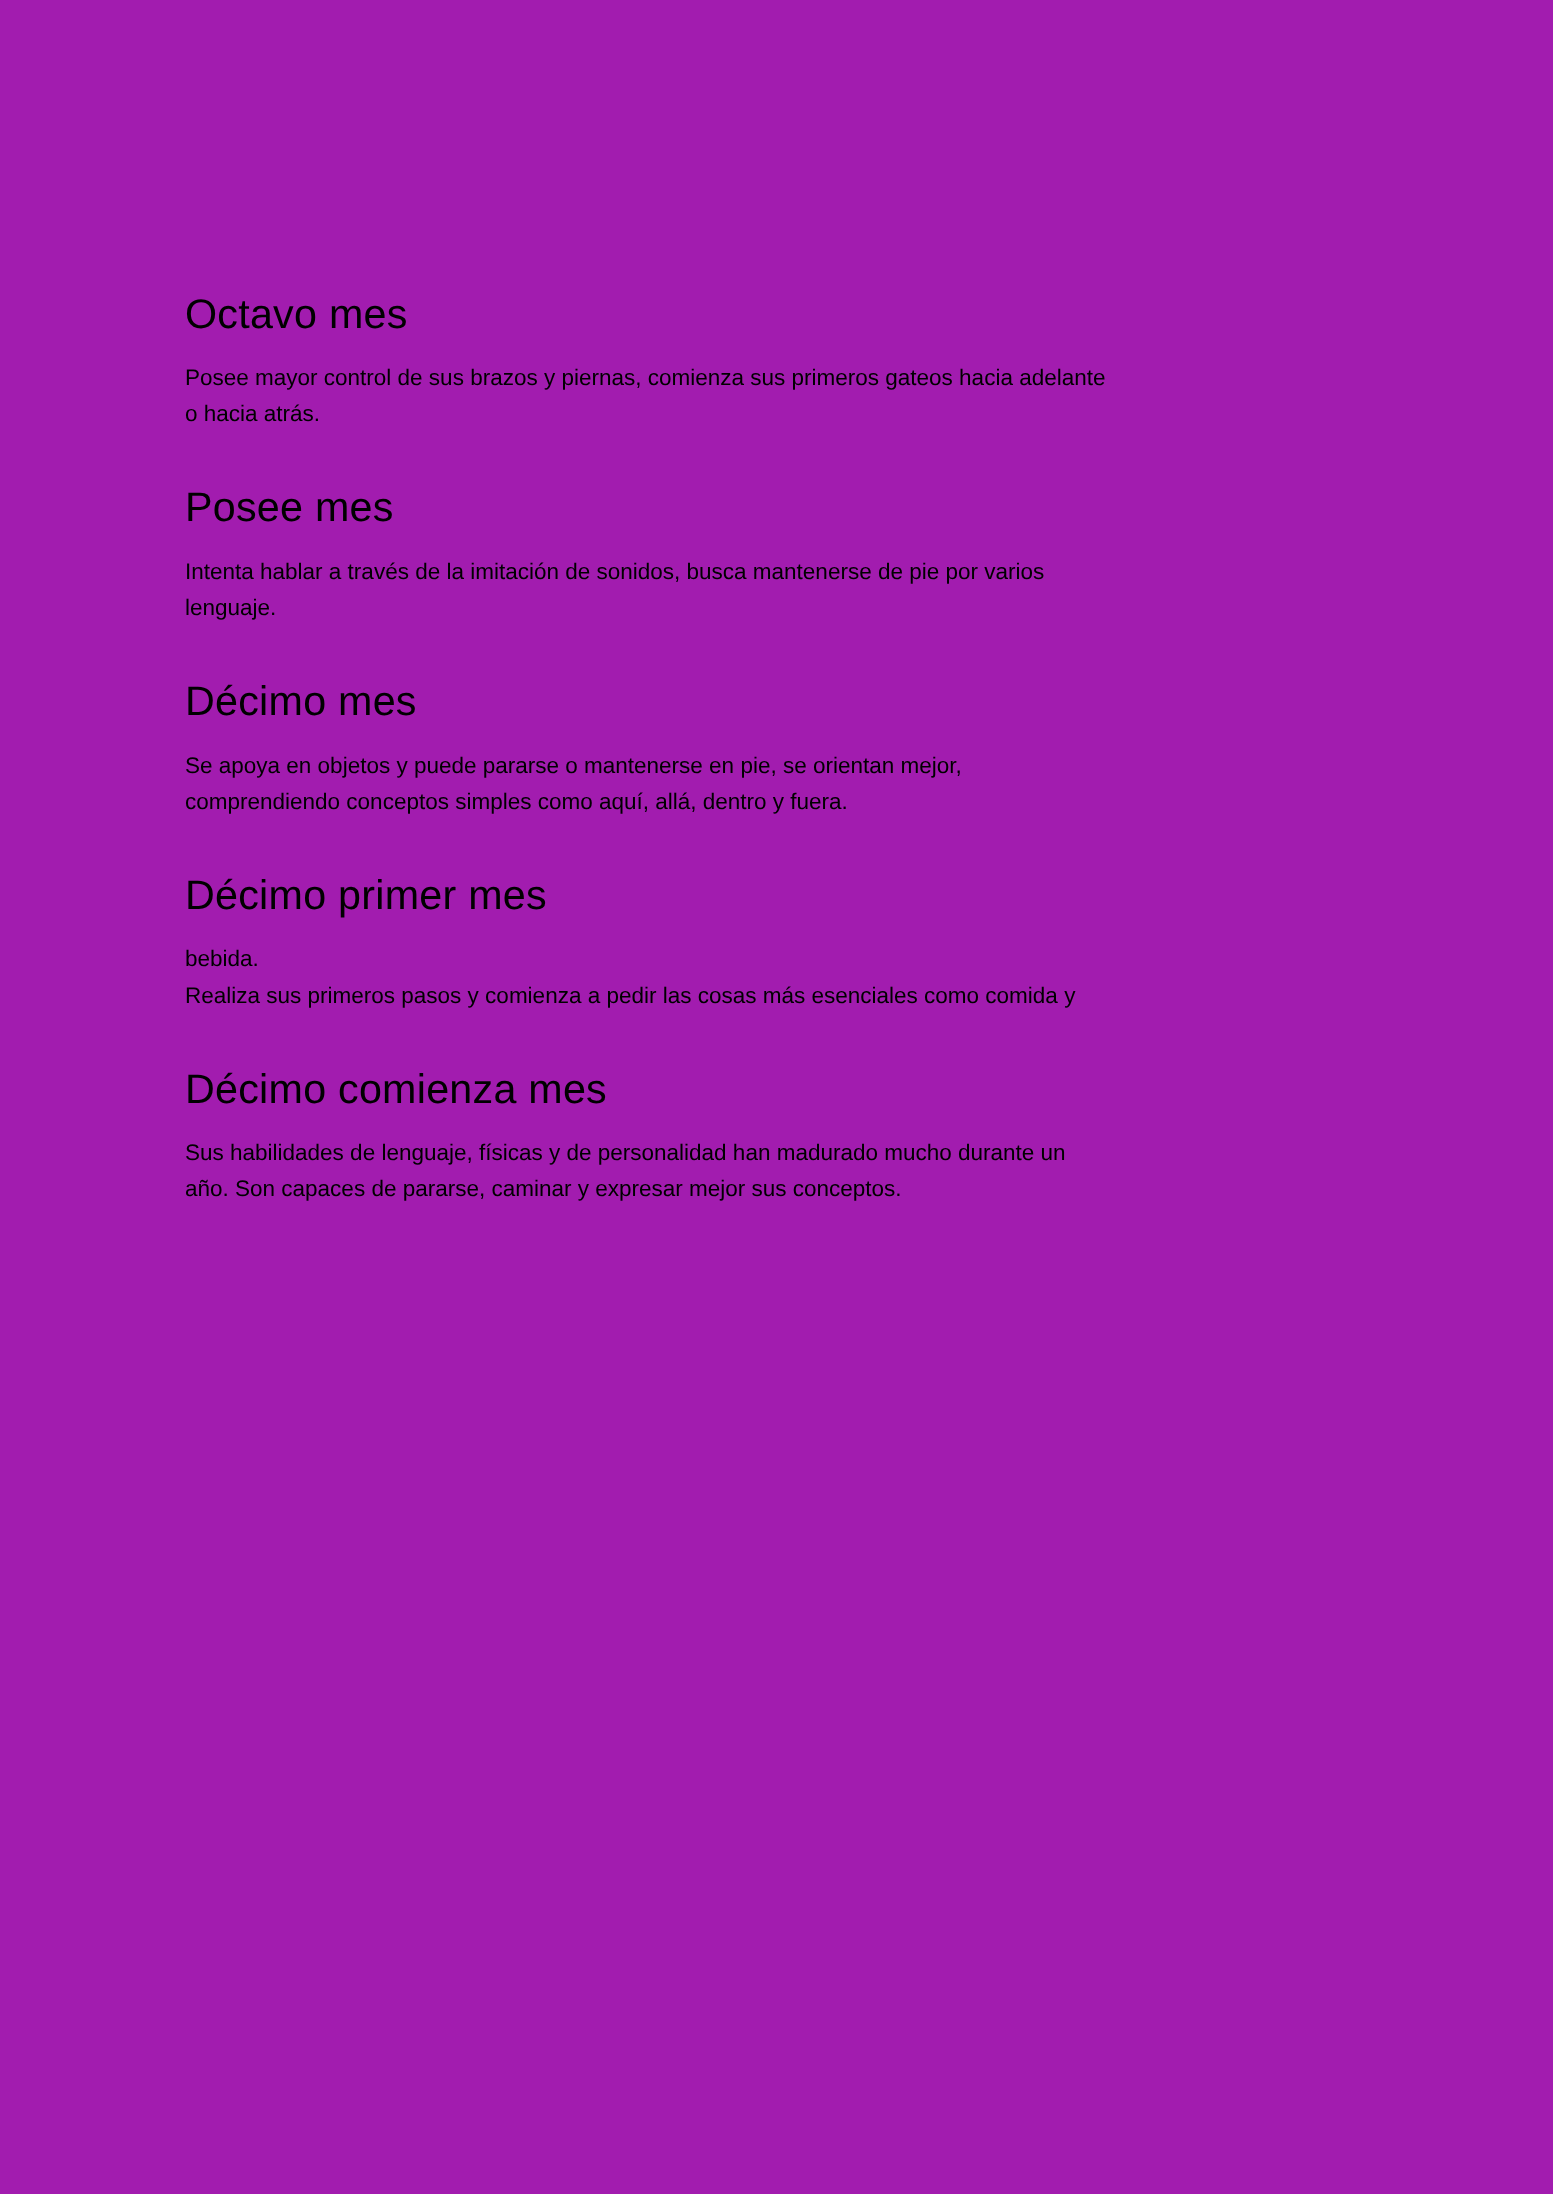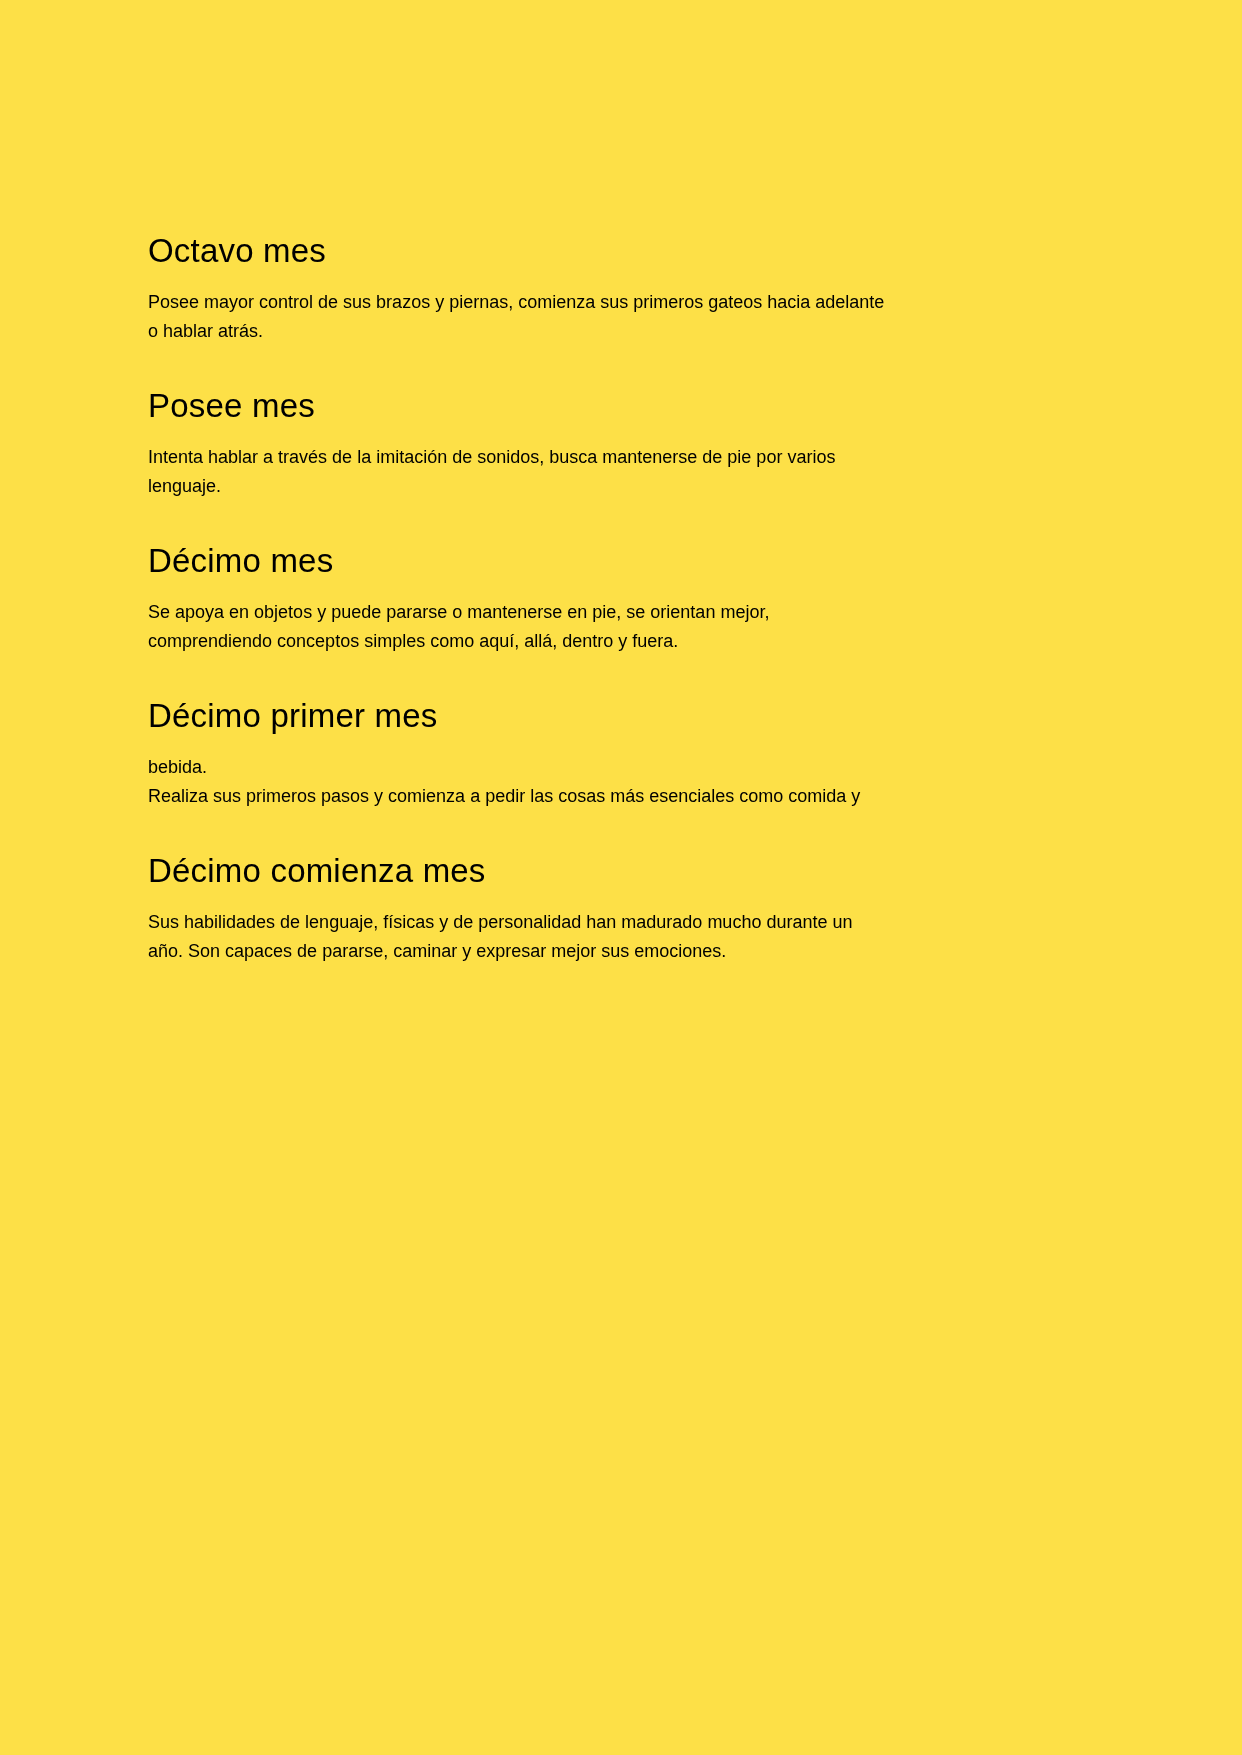--- a/index.html
+++ b/index.html
@@ -12,21 +12,21 @@
     height: 1755px;
     font-family: "Liberation Sans", "DejaVu Sans", sans-serif;
     color: #000000;
     overflow: hidden;
   }
   .page {
     box-sizing: border-box;
     width: 1242px;
     height: 1755px;
     padding: 191px 95px 0 148px;
-    background: #fde047;
+    background: #a21caf;
   }
   .doc-section {
     margin: 0;
   }
   .doc-heading {
     margin: 40px 0 0 0;
     font-size: 33px;
     line-height: 40px;
     font-weight: 400;
     letter-spacing: 0.2px;
@@ -47,21 +47,21 @@
 </style>
 </head>
 <body>
 
 <div class="page">
 
   <div class="doc-section">
     <h2 class="doc-heading">Octavo mes</h2>
     <p class="doc-paragraph">
       <span class="doc-line">Posee mayor control de sus brazos y piernas, comienza sus primeros gateos hacia adelante</span>
-      <span class="doc-line">o hablar atrás.</span>
+      <span class="doc-line">o hacia atrás.</span>
     </p>
   </div>
 
   <div class="doc-section">
     <h2 class="doc-heading">Posee mes</h2>
     <p class="doc-paragraph">
       <span class="doc-line">Intenta hablar a través de la imitación de sonidos, busca mantenerse de pie por varios</span>
       <span class="doc-line">lenguaje.</span>
     </p>
   </div>
@@ -79,17 +79,17 @@
     <p class="doc-paragraph">
       <span class="doc-line">bebida.</span>
       <span class="doc-line">Realiza sus primeros pasos y comienza a pedir las cosas más esenciales como comida y</span>
     </p>
   </div>
 
   <div class="doc-section">
     <h2 class="doc-heading">Décimo comienza mes</h2>
     <p class="doc-paragraph">
       <span class="doc-line">Sus habilidades de lenguaje, físicas y de personalidad han madurado mucho durante un</span>
-      <span class="doc-line">año. Son capaces de pararse, caminar y expresar mejor sus emociones.</span>
+      <span class="doc-line">año. Son capaces de pararse, caminar y expresar mejor sus conceptos.</span>
     </p>
   </div>
 
 </div>
 
 </body></html>

